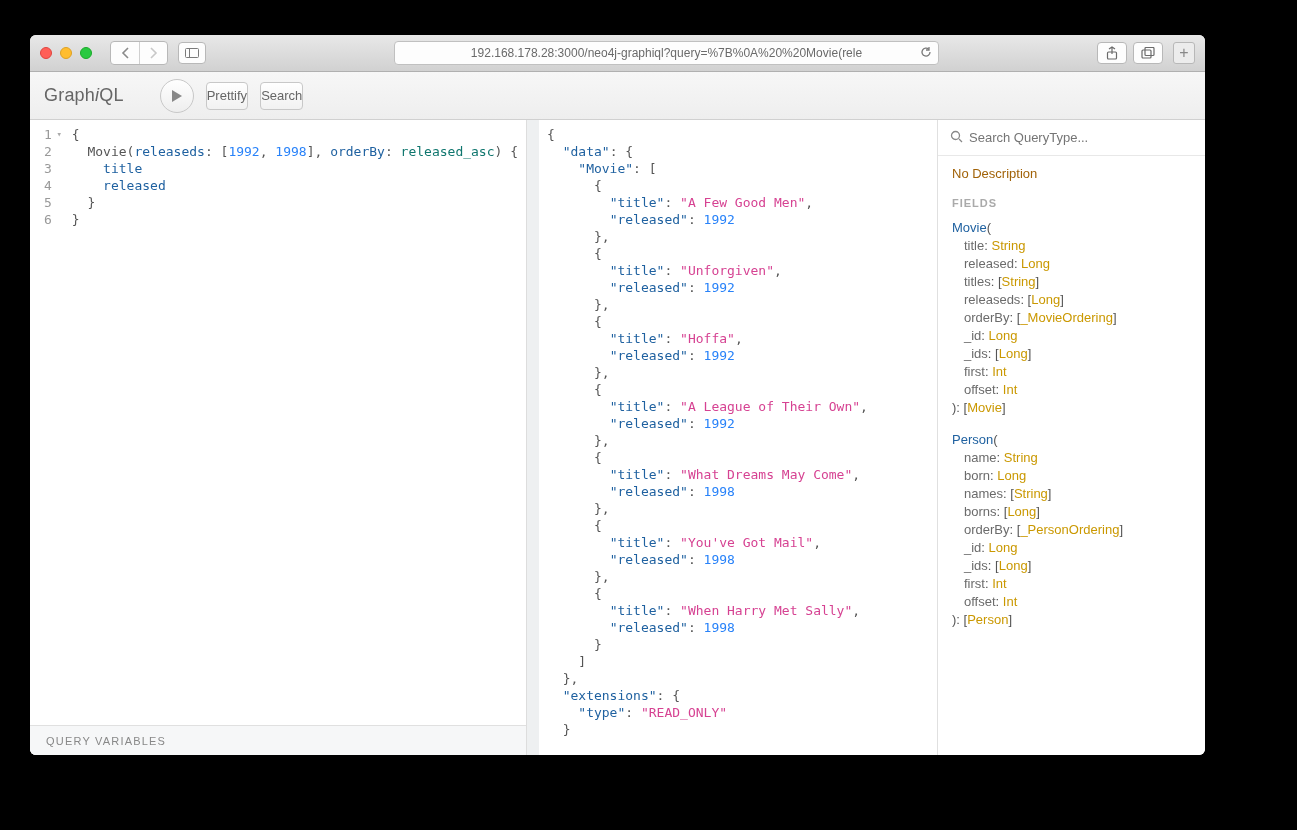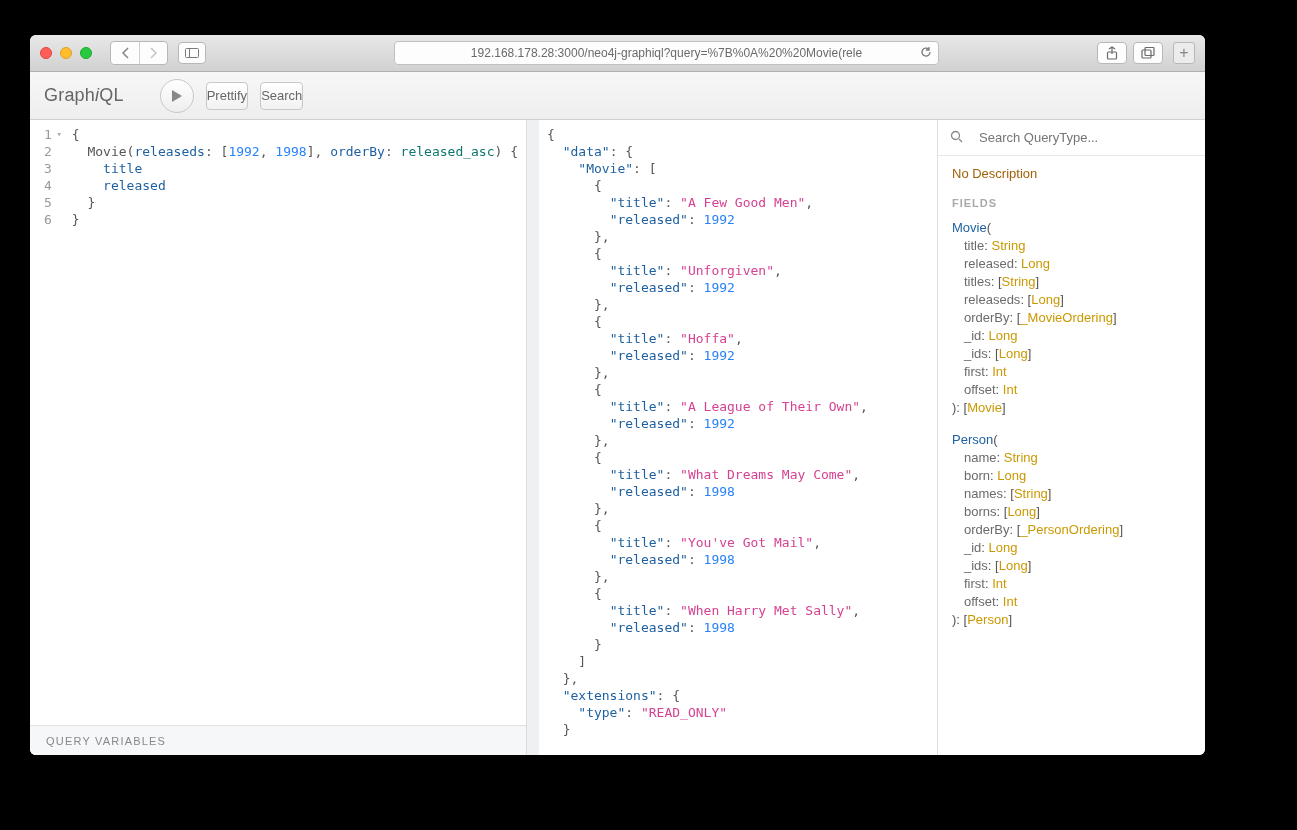--- a/index.html
+++ b/index.html
@@ -103,21 +103,21 @@
 .r-key { color: #1f61a0; }
 .r-str { color: #d64292; }
 .r-num { color: #2882f9; }
 .r-punc { color: #555; }
 
 .docs-col { width: 268px; border-left: 1px solid #e0e0e0; background: #fff; display: flex; flex-direction: column; }
 .docs-header { height: 44px; border-bottom: 1px solid #e0e0e0; display: flex; align-items: center; padding: 0 12px; gap: 6px; }
 .docs-back { color: #3b5998; font-size: 14px; cursor: pointer; display: flex; align-items: center; gap: 2px; }
 .docs-title { flex: 1; text-align: center; font-weight: 600; font-size: 14px; color: #333; }
 .docs-close { cursor: pointer; font-size: 16px; color: #555; }
-.docs-search { height: 36px; border-bottom: 1px solid #e8e8e8; display: flex; align-items: center; padding: 0 12px; gap: 16px; color: #aaa; }
+.docs-search { height: 36px; border-bottom: 1px solid #e8e8e8; display: flex; align-items: center; padding: 0 12px; gap: 6px; color: #aaa; }
 .docs-search input { border: none; outline: none; font-size: 13px; flex: 1; background: transparent; color: #555; }
 .docs-body { flex: 1; padding: 10px 14px; font-size: 13px; overflow-y: auto; }
 .no-desc { color: #a16207; margin-bottom: 16px; }
 .section-label { font-size: 11px; letter-spacing: 1px; color: #aaa; margin: 8px 0 10px; text-transform: uppercase; font-weight: 600; }
 .field-block { margin-bottom: 14px; line-height: 18px; }
 .f-name { color: #1f61a0; }
 .f-arg { color: #6b6b6b; }
 .f-type { color: #ca9800; }
 .f-punc { color: #555; }
 .f-indent { padding-left: 12px; }

